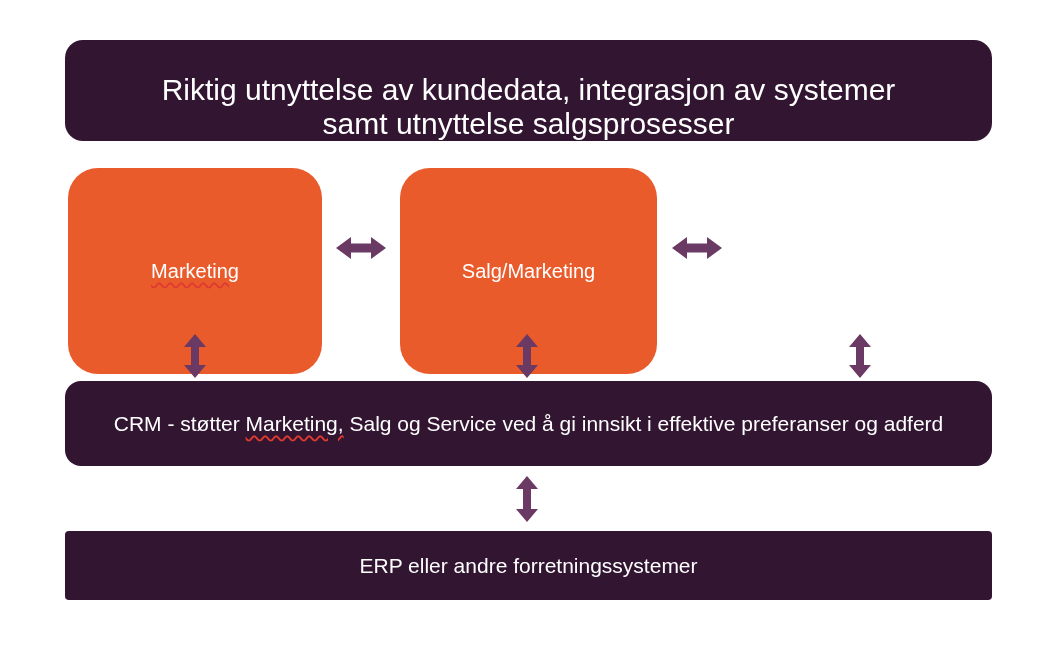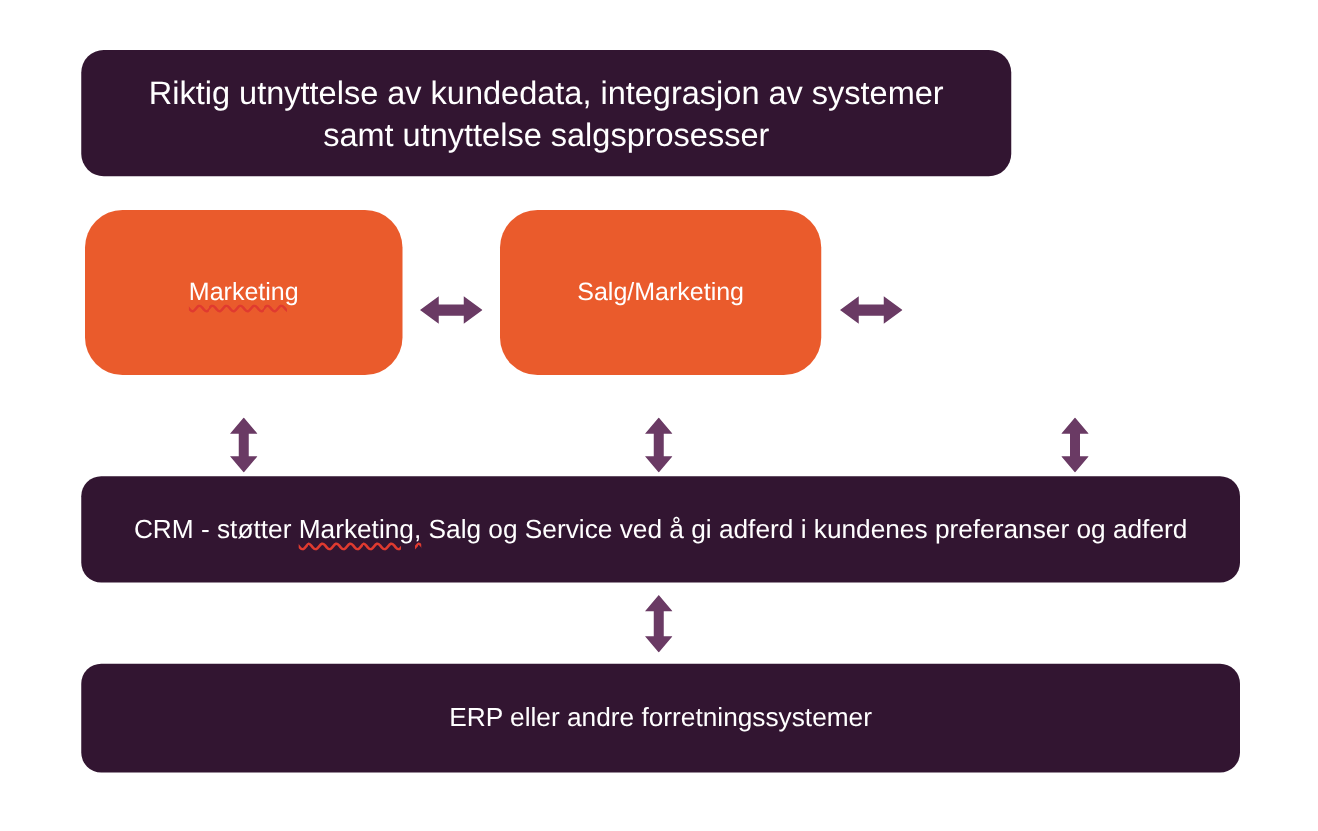--- a/index.html
+++ b/index.html
@@ -24,41 +24,42 @@
     background: var(--dark-purple);
     color: var(--text-white);
     display: flex;
     flex-direction: column;
     align-items: center;
     justify-content: center;
     text-align: center;
   }
   .title-box {
     left: 65px; top: 40px;
-    width: 744px; height: 101px;
+    width: 927px; height: 101px;
     border-radius: 18px;
-    font-size: 26px;
+    font-size: 30px;
     line-height: 34px;
+    justify-content: flex-end;
   }
   .crm-bar {
     left: 65px; top: 381px;
     width: 927px; height: 85px;
     border-radius: 16px;
     font-size: 21px;
   }
   .erp-bar {
     left: 65px; top: 531px;
-    width: 927px; height: 87px;
-    border-radius: 16px;
+    width: 927px; height: 69px;
+    border-radius: 4px;
     font-size: 21px;
   }
   .process-box {
     position: absolute;
     top: 168px;
-    height: 132px;
+    height: 206px;
     background: var(--orange);
     border-radius: 30px;
     color: var(--text-white);
     display: flex;
     align-items: center;
     justify-content: center;
     text-align: center;
     font-size: 20px;
   }
   .box-marketing { left: 68px;  width: 254px; }
@@ -119,21 +120,21 @@
         <polygon points="11,0 22,13 15,13 15,31 22,31 11,44 0,31 7,31 7,13 0,13" fill="currentColor"></polygon>
       </svg>
   </span>
   <span class="arrow v-arrow-3">
     <svg width="22" height="44" viewBox="0 0 22 44">
         <polygon points="11,0 22,13 15,13 15,31 22,31 11,44 0,31 7,31 7,13 0,13" fill="currentColor"></polygon>
       </svg>
   </span>
 
   <div class="dark-box crm-bar">
-    <span><span>CRM - støtter </span><span class="flagged">Marketing,</span><span> Salg og Service ved å gi adferd i kundenes preferanser og adferd</span></span>
+    <span><span>CRM - støtter </span><span class="flagged">Marketing,</span><span> Salg og Service ved å gi innsikt i effektive preferanser og adferd</span></span>
   </div>
 
   <span class="arrow v-arrow-mid">
     <svg width="22" height="46" viewBox="0 0 22 46">
         <polygon points="11,0 22,13 15,13 15,33 22,33 11,46 0,33 7,33 7,13 0,13" fill="currentColor"></polygon>
       </svg>
   </span>
 
   <div class="dark-box erp-bar">
     <span>ERP eller andre forretningssystemer</span>

